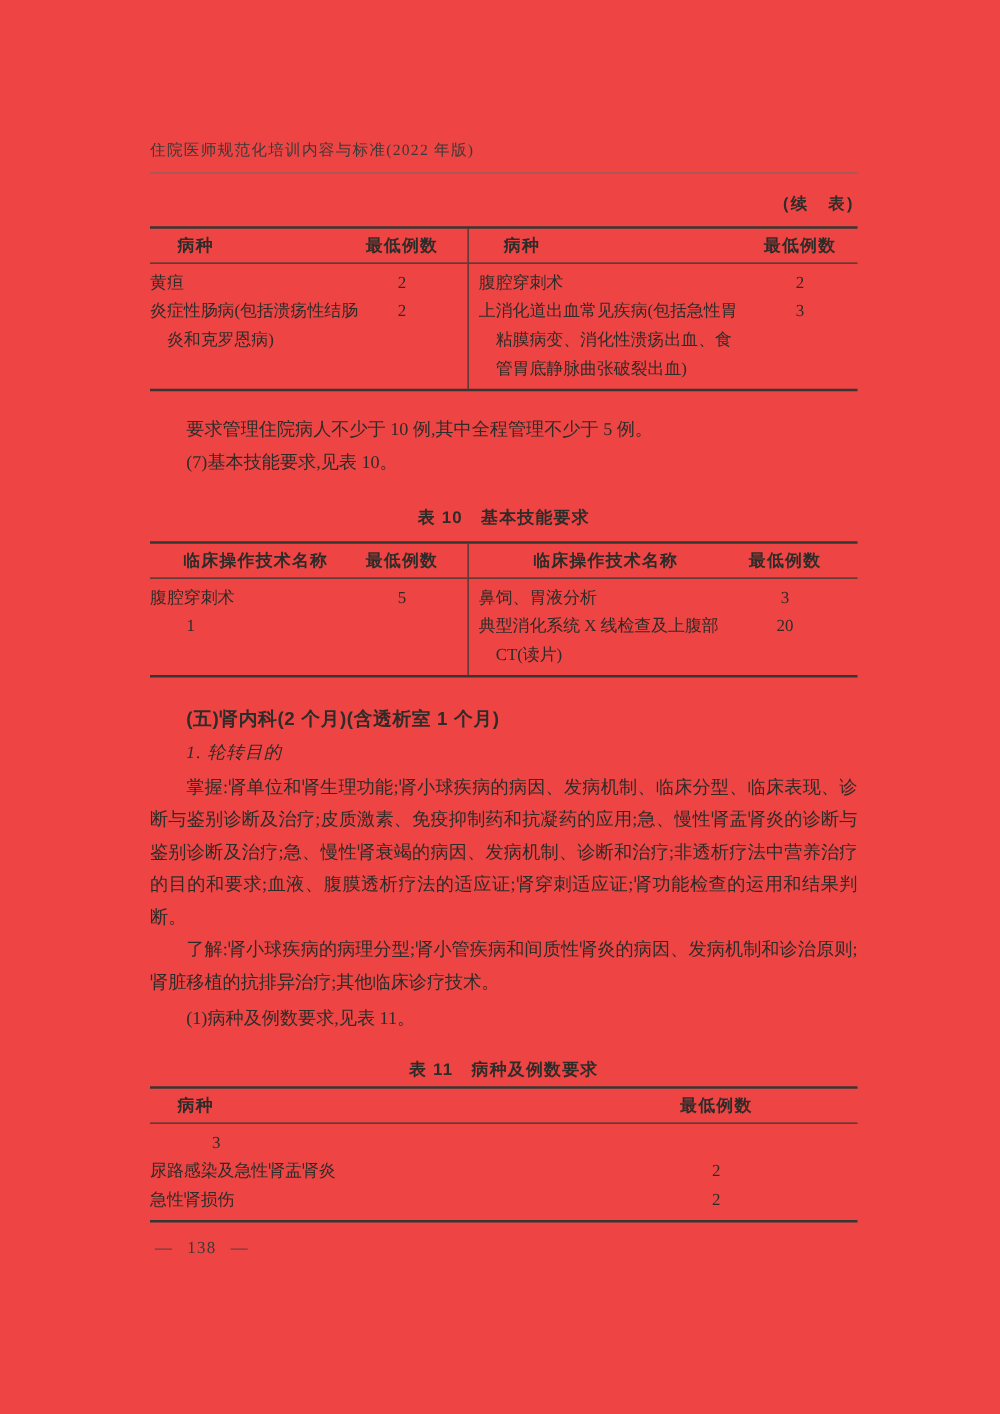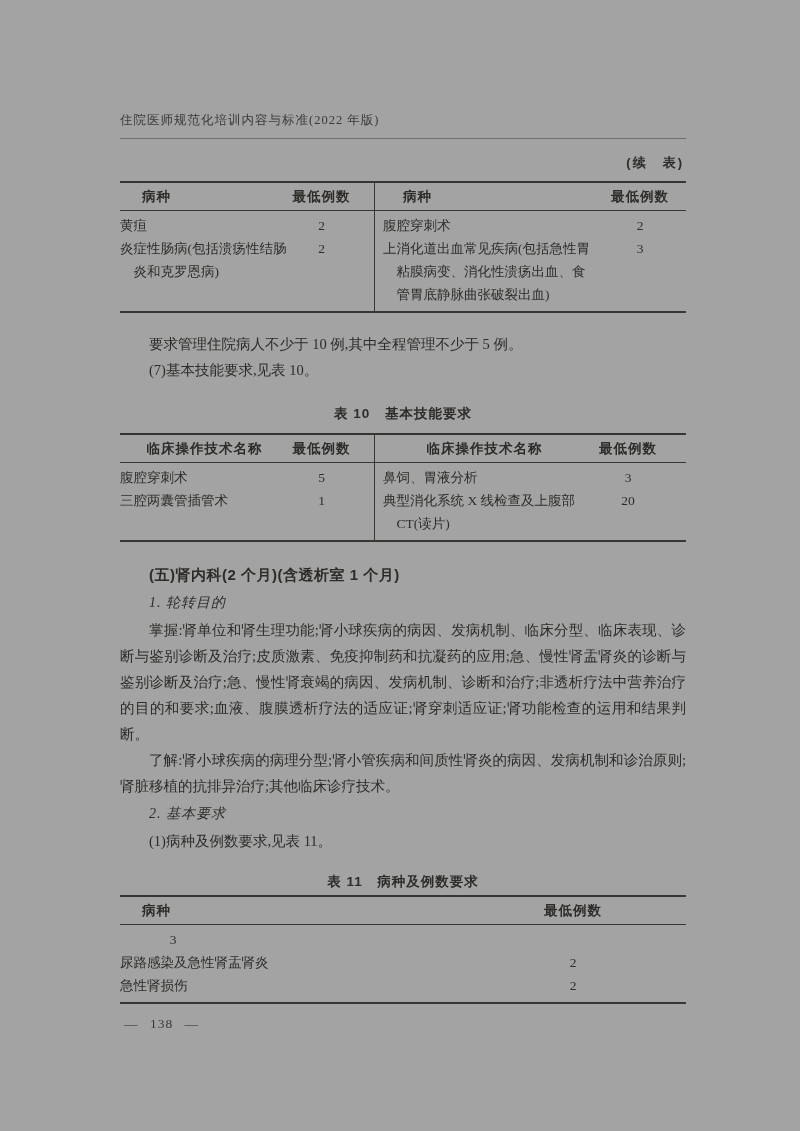--- a/index.html
+++ b/index.html
@@ -1,21 +1,21 @@
 <!DOCTYPE html>
 <html><head>
 <meta charset="utf-8">
 <style>
   * { margin: 0; padding: 0; box-sizing: border-box; }
   html, body { width: 800px; }
   body { background: #fbfaf7; }
   .page {
     position: relative;
     width: 800px; height: 1131px;
-    background: #a3a3a3;
+    background: #ef4444;
     font-family: "Liberation Serif", "DejaVu Serif", serif;
     color: #2e2c29;
     overflow: hidden;
   }
   .content { position: absolute; left: 120px; top: 112px; width: 566px; }
 
   .running-head {
     font-size: 12.5px; letter-spacing: 1px; color: #3c3a37;
     padding-bottom: 9px; border-bottom: 1px solid #6f6d68;
   }
@@ -138,21 +138,20 @@
         <div class="th-row">
           <div class="th-name th-center">临床操作技术名称</div>
           <div class="cell-count">最低例数</div>
         </div>
         <div class="tbody">
           <div class="td-row">
             <div class="cell-name hang">腹腔穿刺术</div>
             <div class="cell-count">5</div>
           </div>
           <div class="td-row">
-            <div class="cell-name hang">三腔两囊管插管术</div>
             <div class="cell-count">1</div>
           </div>
         </div>
       </div>
       <div class="half right">
         <div class="th-row">
           <div class="th-name th-center">临床操作技术名称</div>
           <div class="cell-count">最低例数</div>
         </div>
         <div class="tbody">
@@ -165,21 +164,20 @@
             <div class="cell-count">20</div>
           </div>
         </div>
       </div>
     </div>
 
     <div class="sec-heading">(五)肾内科(2 个月)(含透析室 1 个月)</div>
     <div class="sub-item">1. 轮转目的</div>
     <p class="para tight">掌握:肾单位和肾生理功能;肾小球疾病的病因、发病机制、临床分型、临床表现、诊断与鉴别诊断及治疗;皮质激素、免疫抑制药和抗凝药的应用;急、慢性肾盂肾炎的诊断与鉴别诊断及治疗;急、慢性肾衰竭的病因、发病机制、诊断和治疗;非透析疗法中营养治疗的目的和要求;血液、腹膜透析疗法的适应证;肾穿刺适应证;肾功能检查的运用和结果判断。</p>
     <p class="para">了解:肾小球疾病的病理分型;肾小管疾病和间质性肾炎的病因、发病机制和诊治原则;肾脏移植的抗排异治疗;其他临床诊疗技术。</p>
-    <div class="sub-item s2">2. 基本要求</div>
     <p class="para tight">(1)病种及例数要求,见表 11。</p>
 
     <div class="caption cap11">表 11　病种及例数要求</div>
 
     <div class="tbl t11">
       <div class="th-row">
         <div class="th-name">病种</div>
         <div class="cell-count">最低例数</div>
       </div>
       <div class="tbody">

